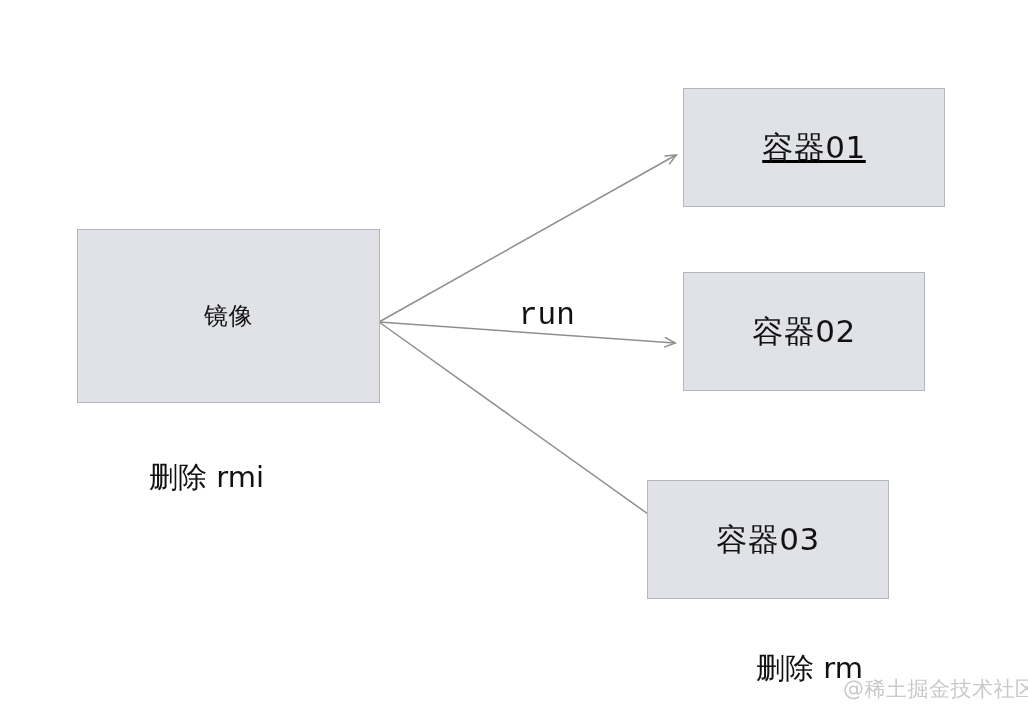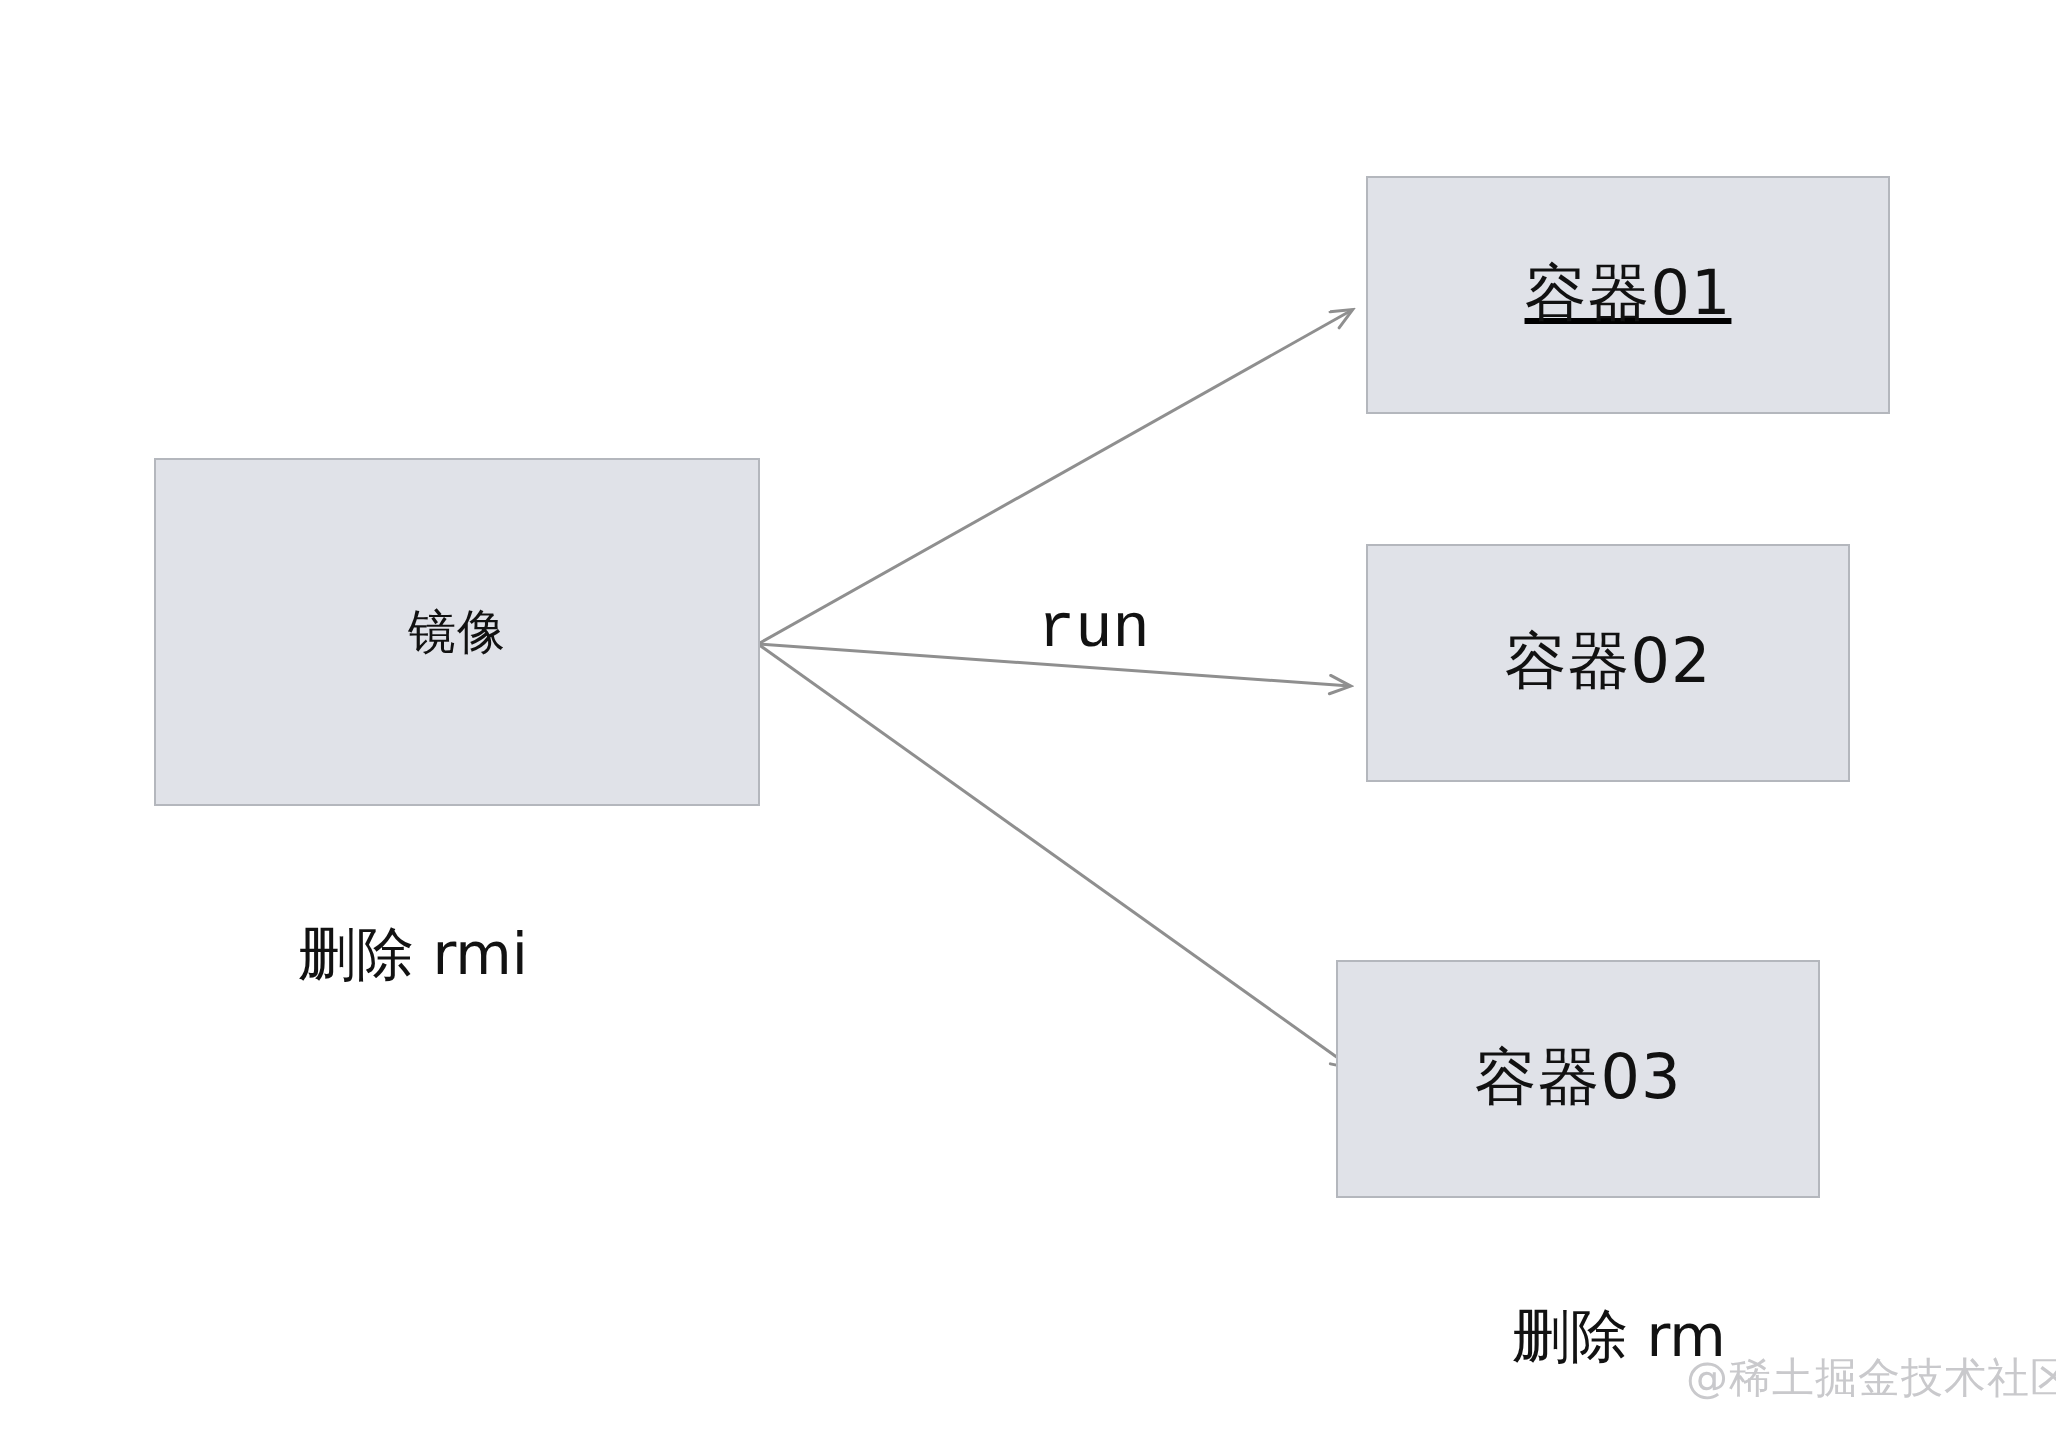--- a/index.html
+++ b/index.html
@@ -50,21 +50,21 @@
     height: 119px;
     text-decoration: underline;
   }
   #box-container-02 {
     left: 683px;
     top: 272px;
     width: 242px;
     height: 119px;
   }
   #box-container-03 {
-    left: 668px;
+    left: 647px;
     top: 480px;
     width: 242px;
     height: 119px;
   }
   #edge-layer {
     position: absolute;
     left: 0;
     top: 0;
     width: 1028px;
     height: 716px;

